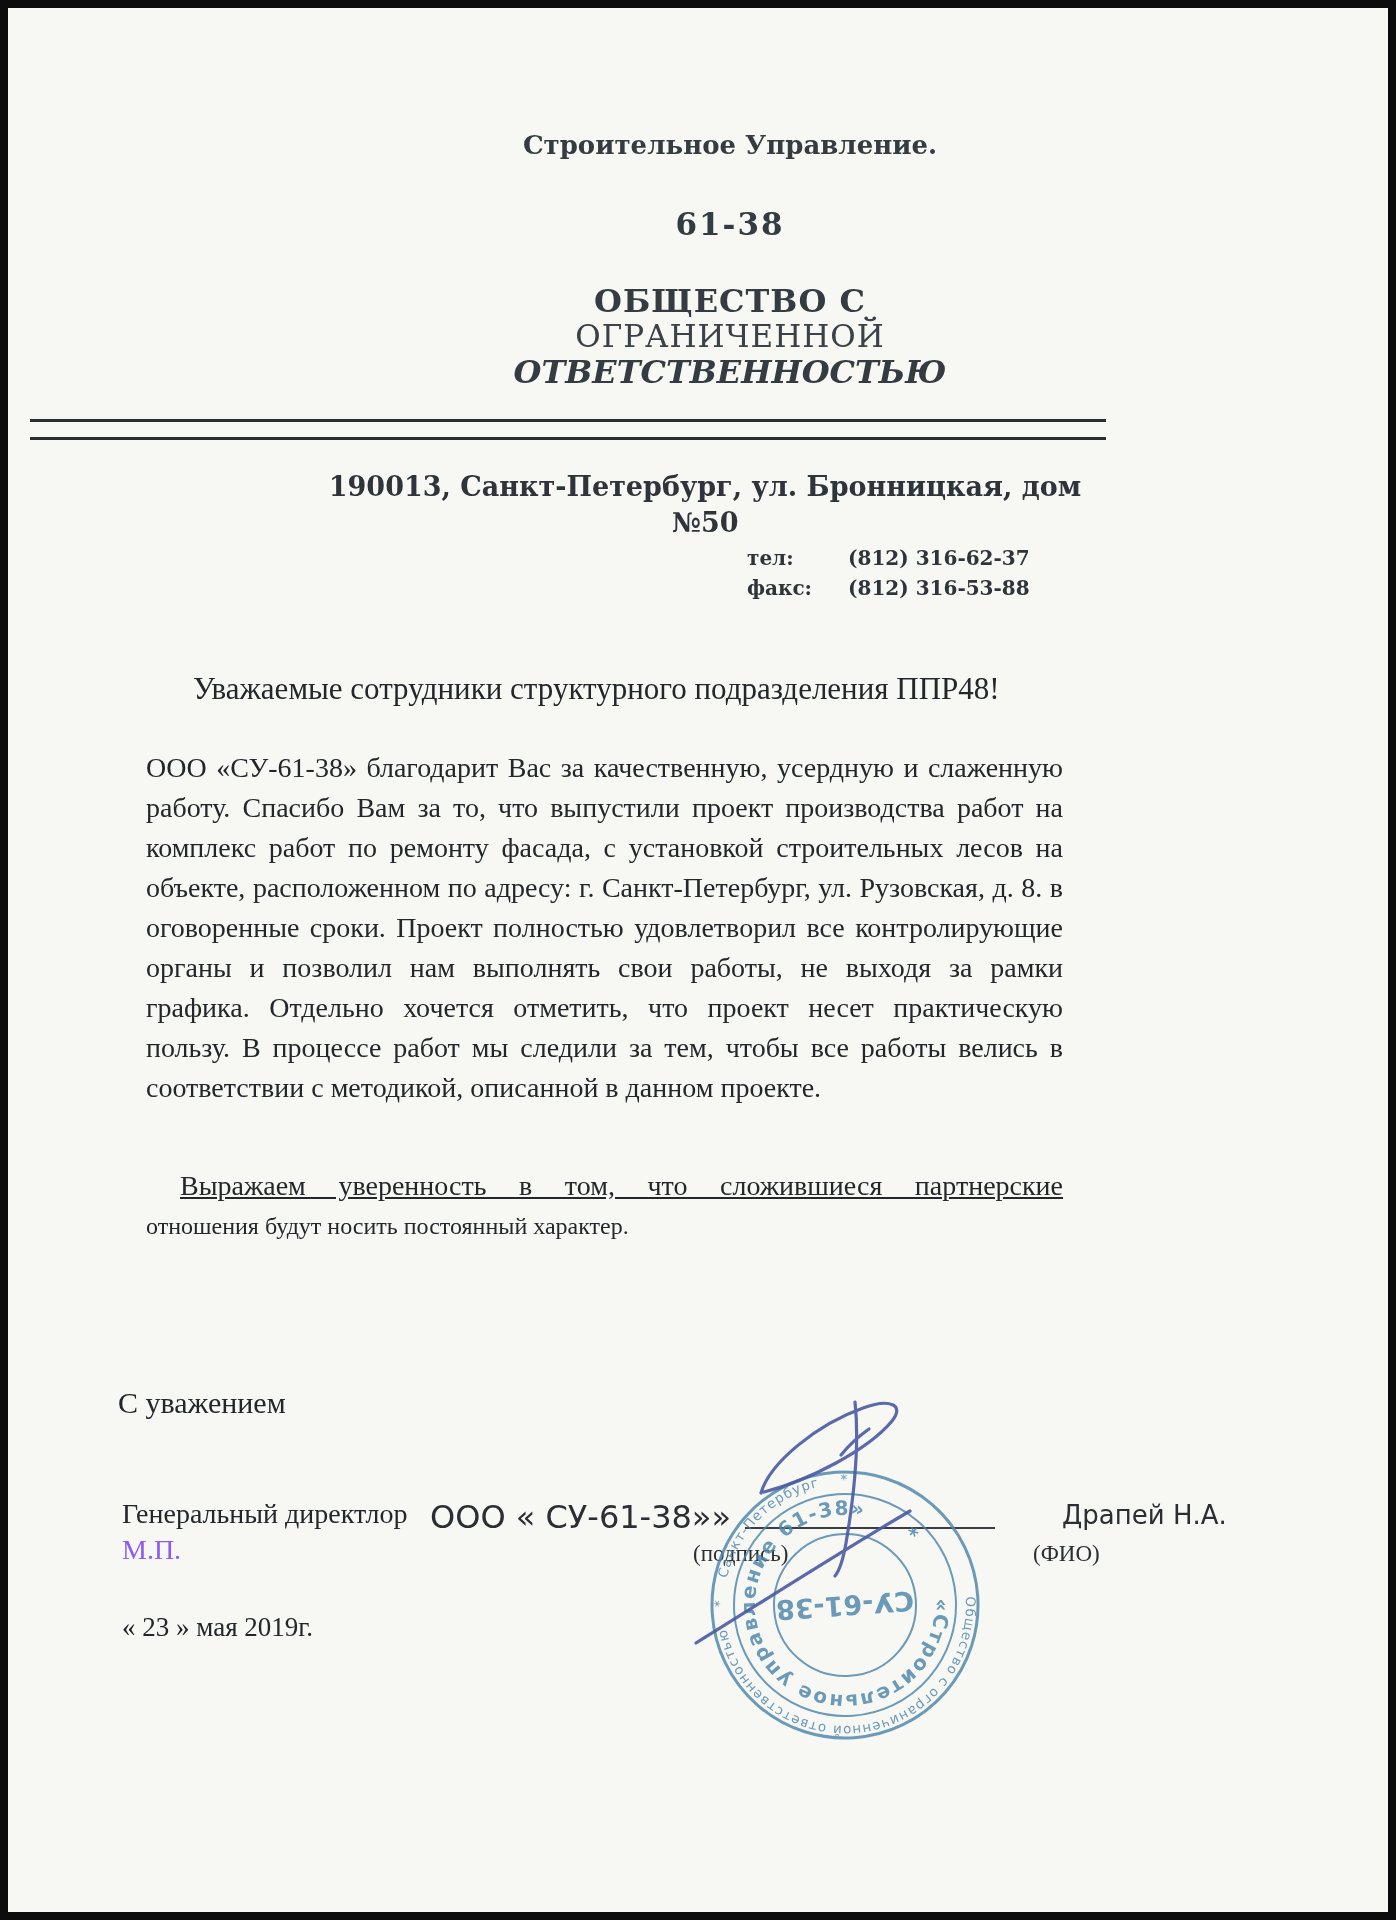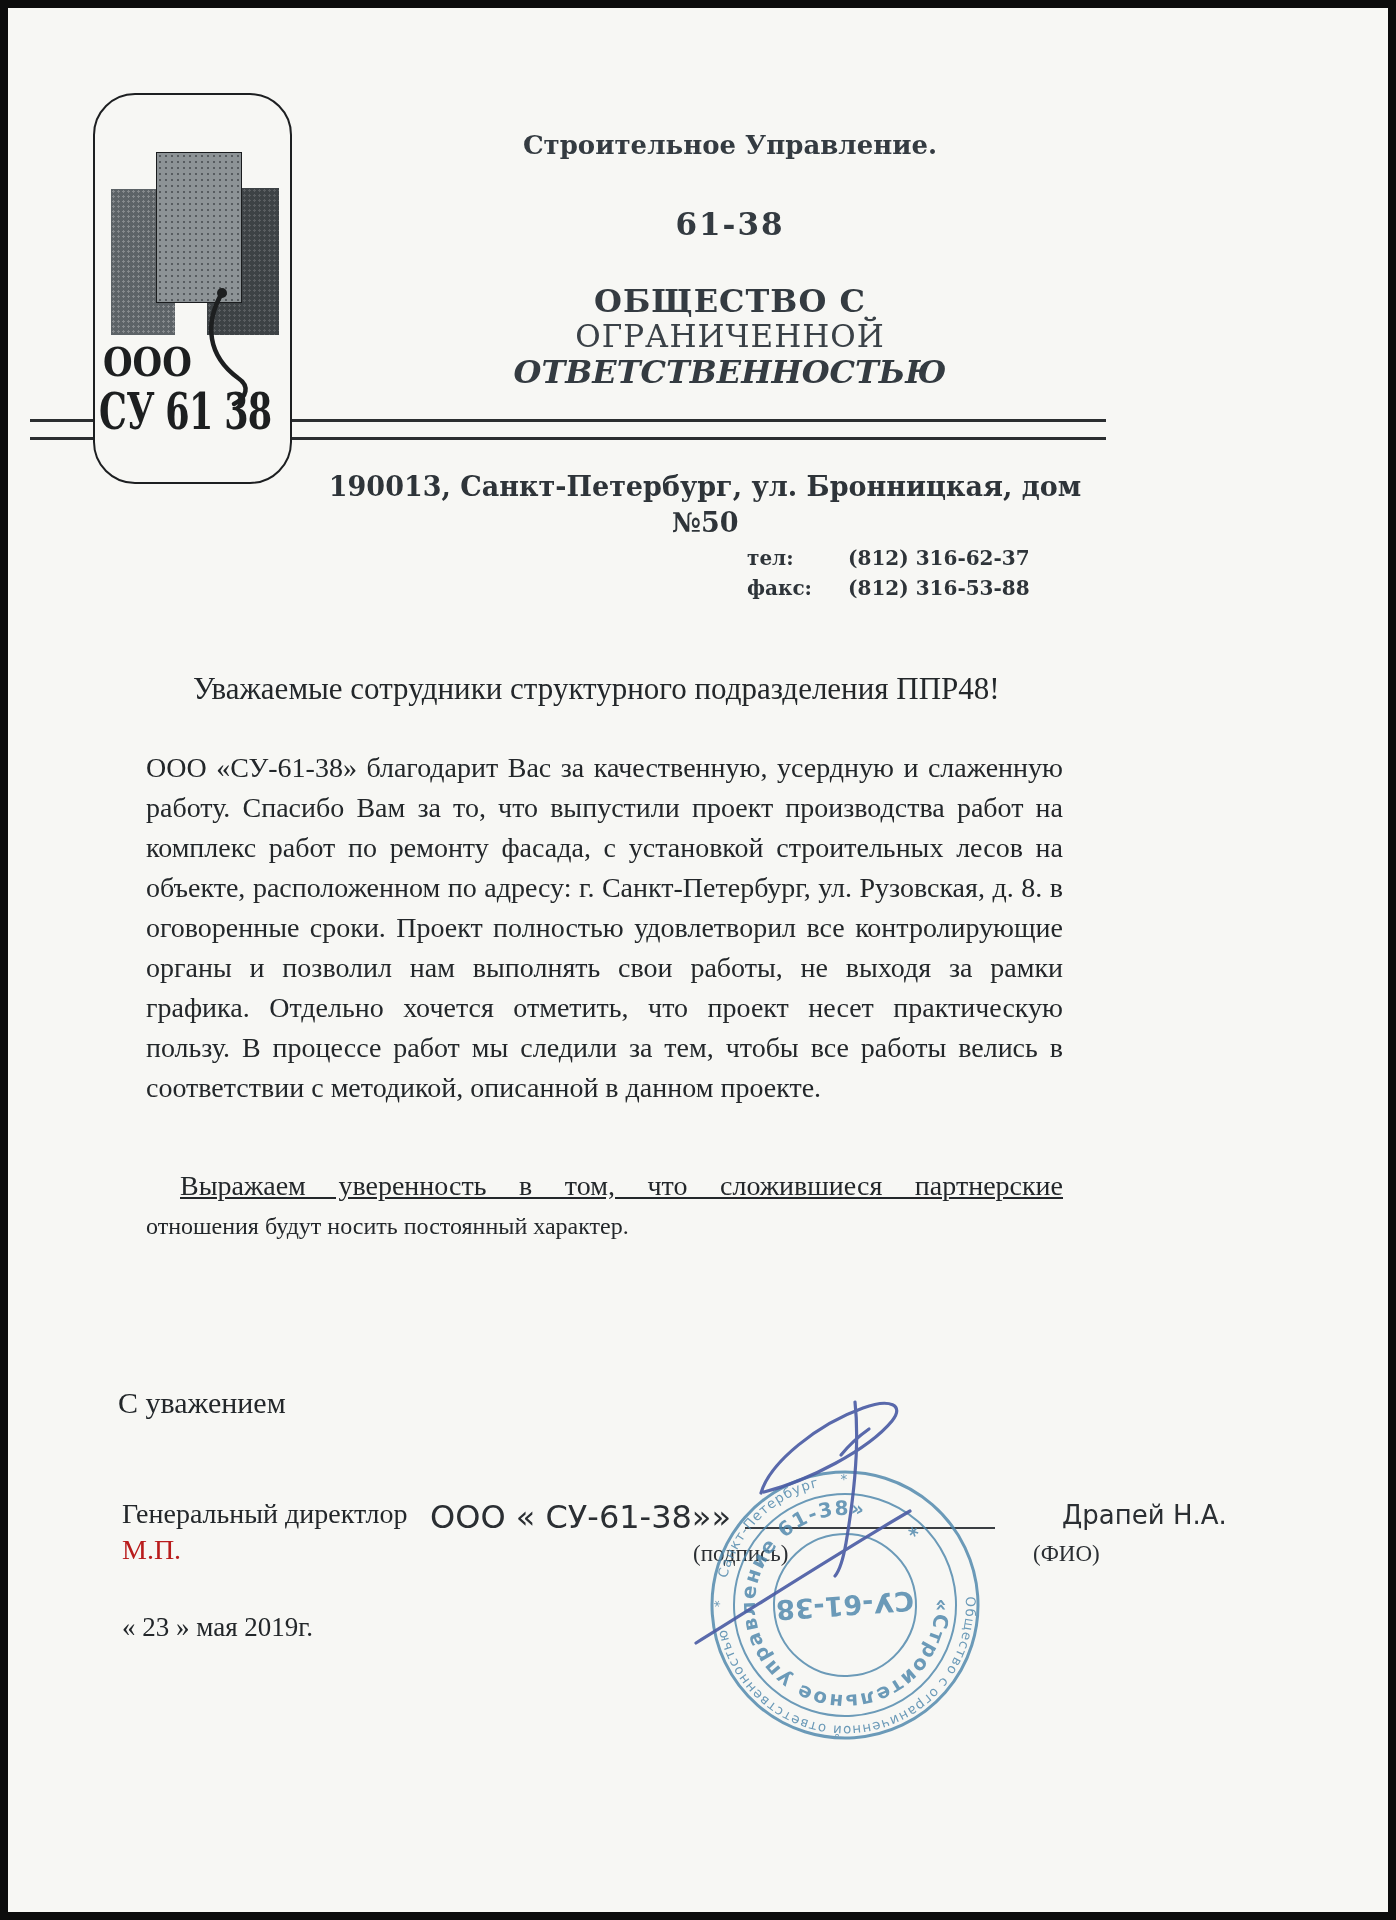--- a/index.html
+++ b/index.html
@@ -68,49 +68,38 @@
   .para2-l2{position:absolute;left:146px;top:1206px;width:917px;
          font-size:24px;line-height:40px;color:#23272a;}
 
   
   .closing{position:absolute;left:118px;top:1386px;font-size:30px;color:#23272a;}
   .sig-title{position:absolute;left:122px;top:1498px;font-size:28px;color:#23272a;white-space:nowrap;}
   .sig-company{position:absolute;left:430px;top:1498px;font-family:"DejaVu Sans",sans-serif;
                font-size:32px;color:#2b2f33;white-space:nowrap;}
   .sig-name{position:absolute;left:1062px;top:1500px;font-family:"DejaVu Sans",sans-serif;
             font-size:26px;color:#2b2f33;white-space:nowrap;}
-  .sig-mp{position:absolute;left:122px;top:1534px;font-size:28px;color:#b91c1c;}
+  .sig-mp{position:absolute;left:122px;top:1534px;font-size:28px;color:#8b5cf6;}
   .sig-line{position:absolute;left:745px;top:1527px;width:250px;height:2px;background:#3a3e42;z-index:2;}
   .cap{position:absolute;font-size:23px;color:#2b2f33;}
   .cap-sign{left:693px;top:1541px;}
   .cap-fio{left:1033px;top:1541px;}
   .doc-date{position:absolute;left:122px;top:1612px;font-size:27px;color:#23272a;white-space:nowrap;}
 
   .stamp-svg{position:absolute;left:700px;top:1460px;z-index:5;}
   .signature-svg{position:absolute;left:560px;top:1380px;z-index:6;}
 </style>
 </head>
 <body>
 
 <div class="page">
 
   <div class="rule" style="top:419px"></div>
   <div class="rule" style="top:437px"></div>
 
-  <div class="logo-box">
-    <div class="brect brect-left"></div>
-    <div class="brect brect-back"></div>
-    <div class="brect brect-front"></div>
-    <svg class="logo-curve" width="80" height="130" viewBox="0 0 80 130">
-      <circle cx="30" cy="9" r="5" fill="#1d1f20"></circle>
-      <path d="M 30 9 C 12 40, 16 72, 46 94 C 58 102, 55 113, 42 120" fill="none" stroke="#1d1f20" stroke-width="4.5" stroke-linecap="round"></path>
-    </svg>
-    <div class="logo-ooo">ООО</div>
-    <div class="logo-name">СУ 61 38</div>
-  </div>
 
   <div class="abs lh lh1">Строительное Управление.</div>
   <div class="abs lh lh2">61-38</div>
   <div class="abs lh lh3">ОБЩЕСТВО С</div>
   <div class="abs lh lh4">ОГРАНИЧЕННОЙ</div>
   <div class="abs lh lh5">ОТВЕТСТВЕННОСТЬЮ</div>
 
   <div class="abs addr addr1">190013, Санкт-Петербург, ул. Бронницкая, дом</div>
   <div class="abs addr addr2">№50</div>
 

